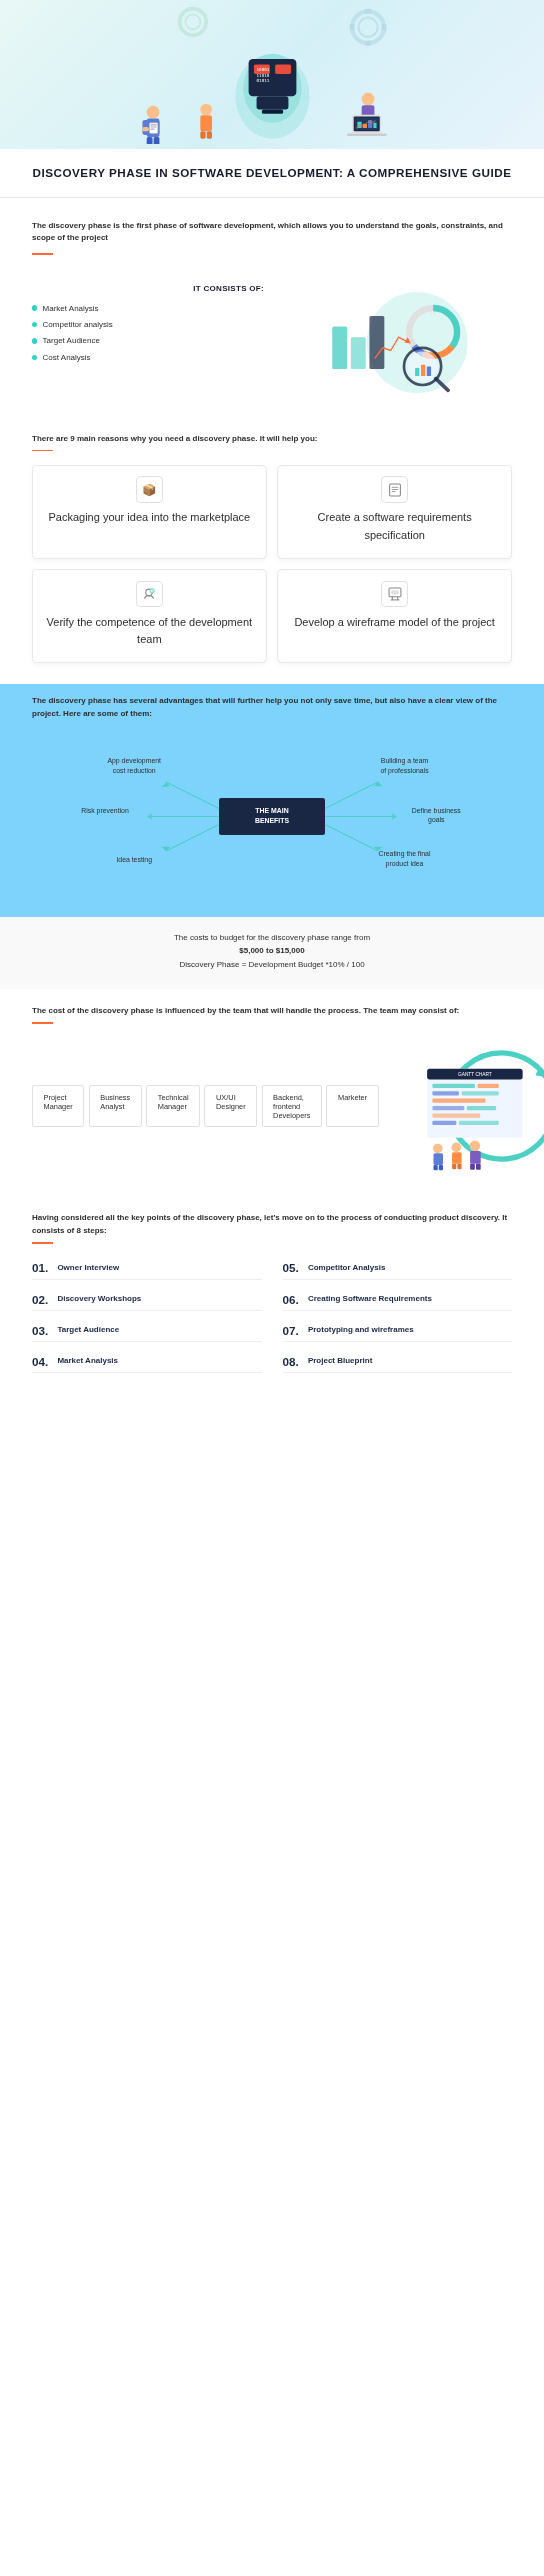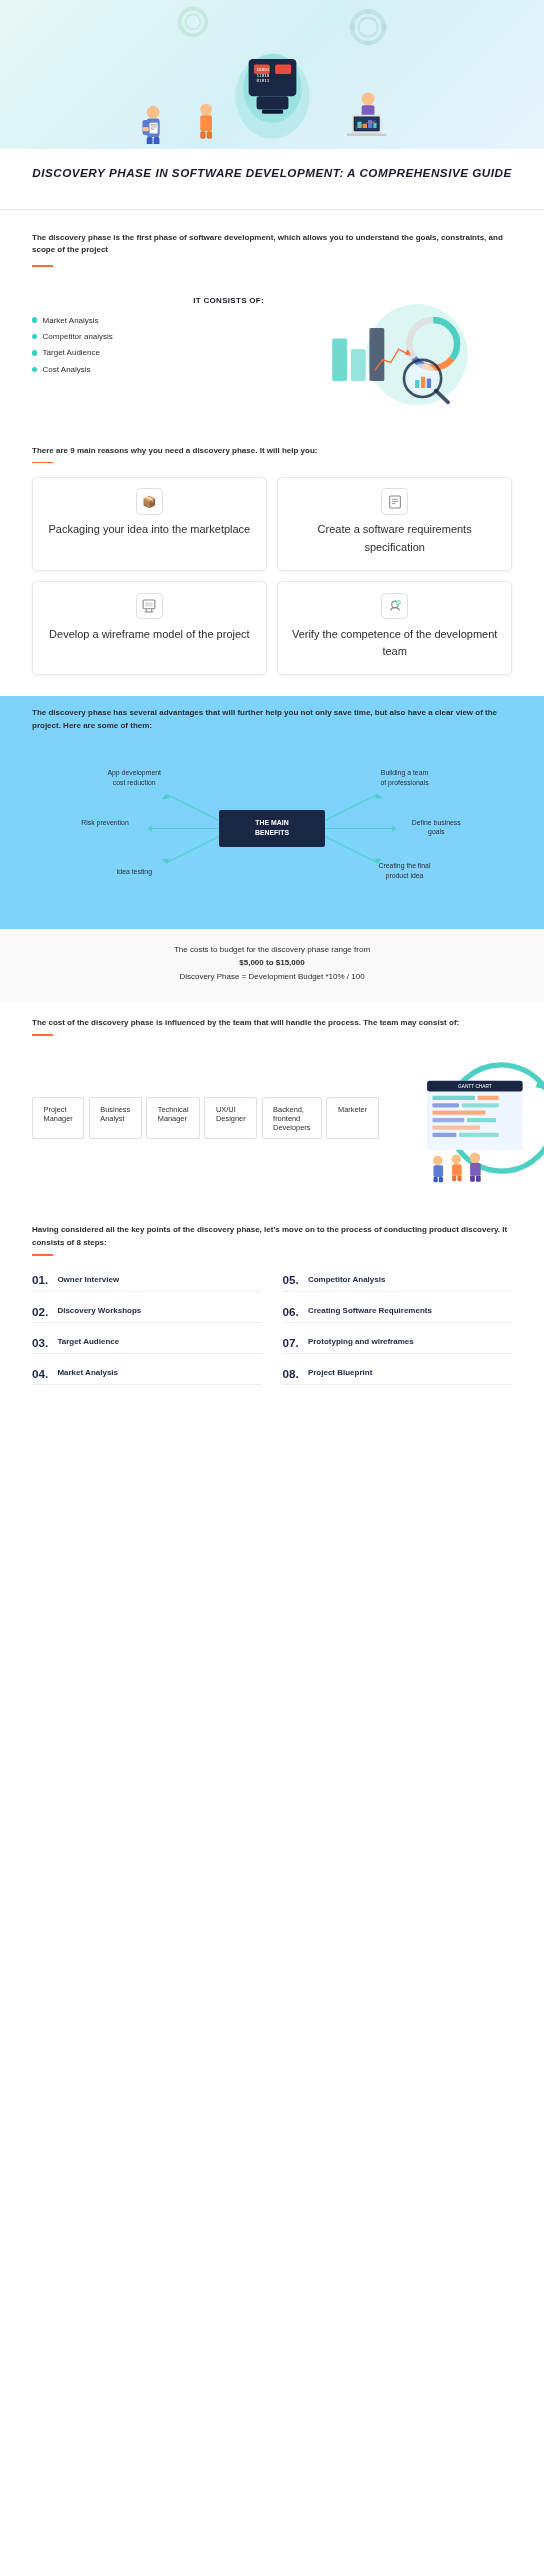--- a/index.html
+++ b/index.html
@@ -30,24 +30,23 @@
       justify-content: center;
     }
     .hero svg {
       width: 319px;
       height: 138px;
     }
 
     
     .title-section {
       text-align: center;
-      padding: 16px 32px 28px;
+      padding: 16px 32px 16px;
       border-bottom: 1.6px solid #e8e8e8;
       margin-bottom: 10.6px;
-      font-style: italic;
     }
     .title-section h1 {
       font-size: 11.7px;
       font-weight: 700;
       color: #1a1a2e;
       letter-spacing: 0.5px;
       text-transform: uppercase;
       line-height: 1.4;
     }
 
@@ -439,40 +438,40 @@
             <rect x="3" y="2" width="20" height="22" rx="2" fill="none" stroke="#888" stroke-width="2"></rect>
             <line x1="7" y1="8" x2="19" y2="8" stroke="#888" stroke-width="1.5"></line>
             <line x1="7" y1="12" x2="19" y2="12" stroke="#888" stroke-width="1.5"></line>
             <line x1="7" y1="16" x2="14" y2="16" stroke="#888" stroke-width="1.5"></line>
           </svg>
       </div>
       <p>Create a software requirements specification</p>
     </div>
     <div class="reason-card">
       <div class="reason-icon">
+        <svg width="14" height="14" viewBox="0 0 26 26" style="font-size:22px">
+            <circle cx="13" cy="10" r="6" fill="none" stroke="#888" stroke-width="2"></circle>
+            <path d="M5 22 Q5 16 13 16 Q21 16 21 22" fill="none" stroke="#888" stroke-width="2"></path>
+            <circle cx="19" cy="7" r="4" fill="#e0f7e0" stroke="#4dd0c4" stroke-width="1.5"></circle>
+            <text x="17" y="10" font-size="7" fill="#4dd0c4">✓</text>
+          </svg>
+      </div>
+      <p>Verify the competence of the development team</p>
+    </div>
+    <div class="reason-card">
+      <div class="reason-icon">
         <svg width="14" height="14" viewBox="0 0 26 26">
             <rect x="2" y="2" width="22" height="16" rx="2" fill="none" stroke="#888" stroke-width="2"></rect>
             <line x1="8" y1="18" x2="8" y2="24" stroke="#888" stroke-width="2"></line>
             <line x1="18" y1="18" x2="18" y2="24" stroke="#888" stroke-width="2"></line>
             <line x1="5" y1="24" x2="21" y2="24" stroke="#888" stroke-width="2"></line>
             <rect x="6" y="6" width="14" height="8" rx="1" fill="#e0e0e0"></rect>
           </svg>
       </div>
       <p>Develop a wireframe model of the project</p>
-    </div>
-    <div class="reason-card">
-      <div class="reason-icon">
-        <svg width="14" height="14" viewBox="0 0 26 26" style="font-size:22px">
-            <circle cx="13" cy="10" r="6" fill="none" stroke="#888" stroke-width="2"></circle>
-            <path d="M5 22 Q5 16 13 16 Q21 16 21 22" fill="none" stroke="#888" stroke-width="2"></path>
-            <circle cx="19" cy="7" r="4" fill="#e0f7e0" stroke="#4dd0c4" stroke-width="1.5"></circle>
-            <text x="17" y="10" font-size="7" fill="#4dd0c4">✓</text>
-          </svg>
-      </div>
-      <p>Verify the competence of the development team</p>
     </div>
   </div>
 </div>
 
 <div class="benefits-section">
   <p class="benefits-intro">The discovery phase has several advantages that will further help you not only save time, but also have a clear view of the project. Here are some of them:</p>
   <div class="benefits-diagram">
     <svg width="436" height="159" viewBox="0 0 820 300" xmlns="http://www.w3.org/2000/svg">
 
       <rect x="310" y="115" width="200" height="70" rx="4" fill="#1a2744"></rect>

